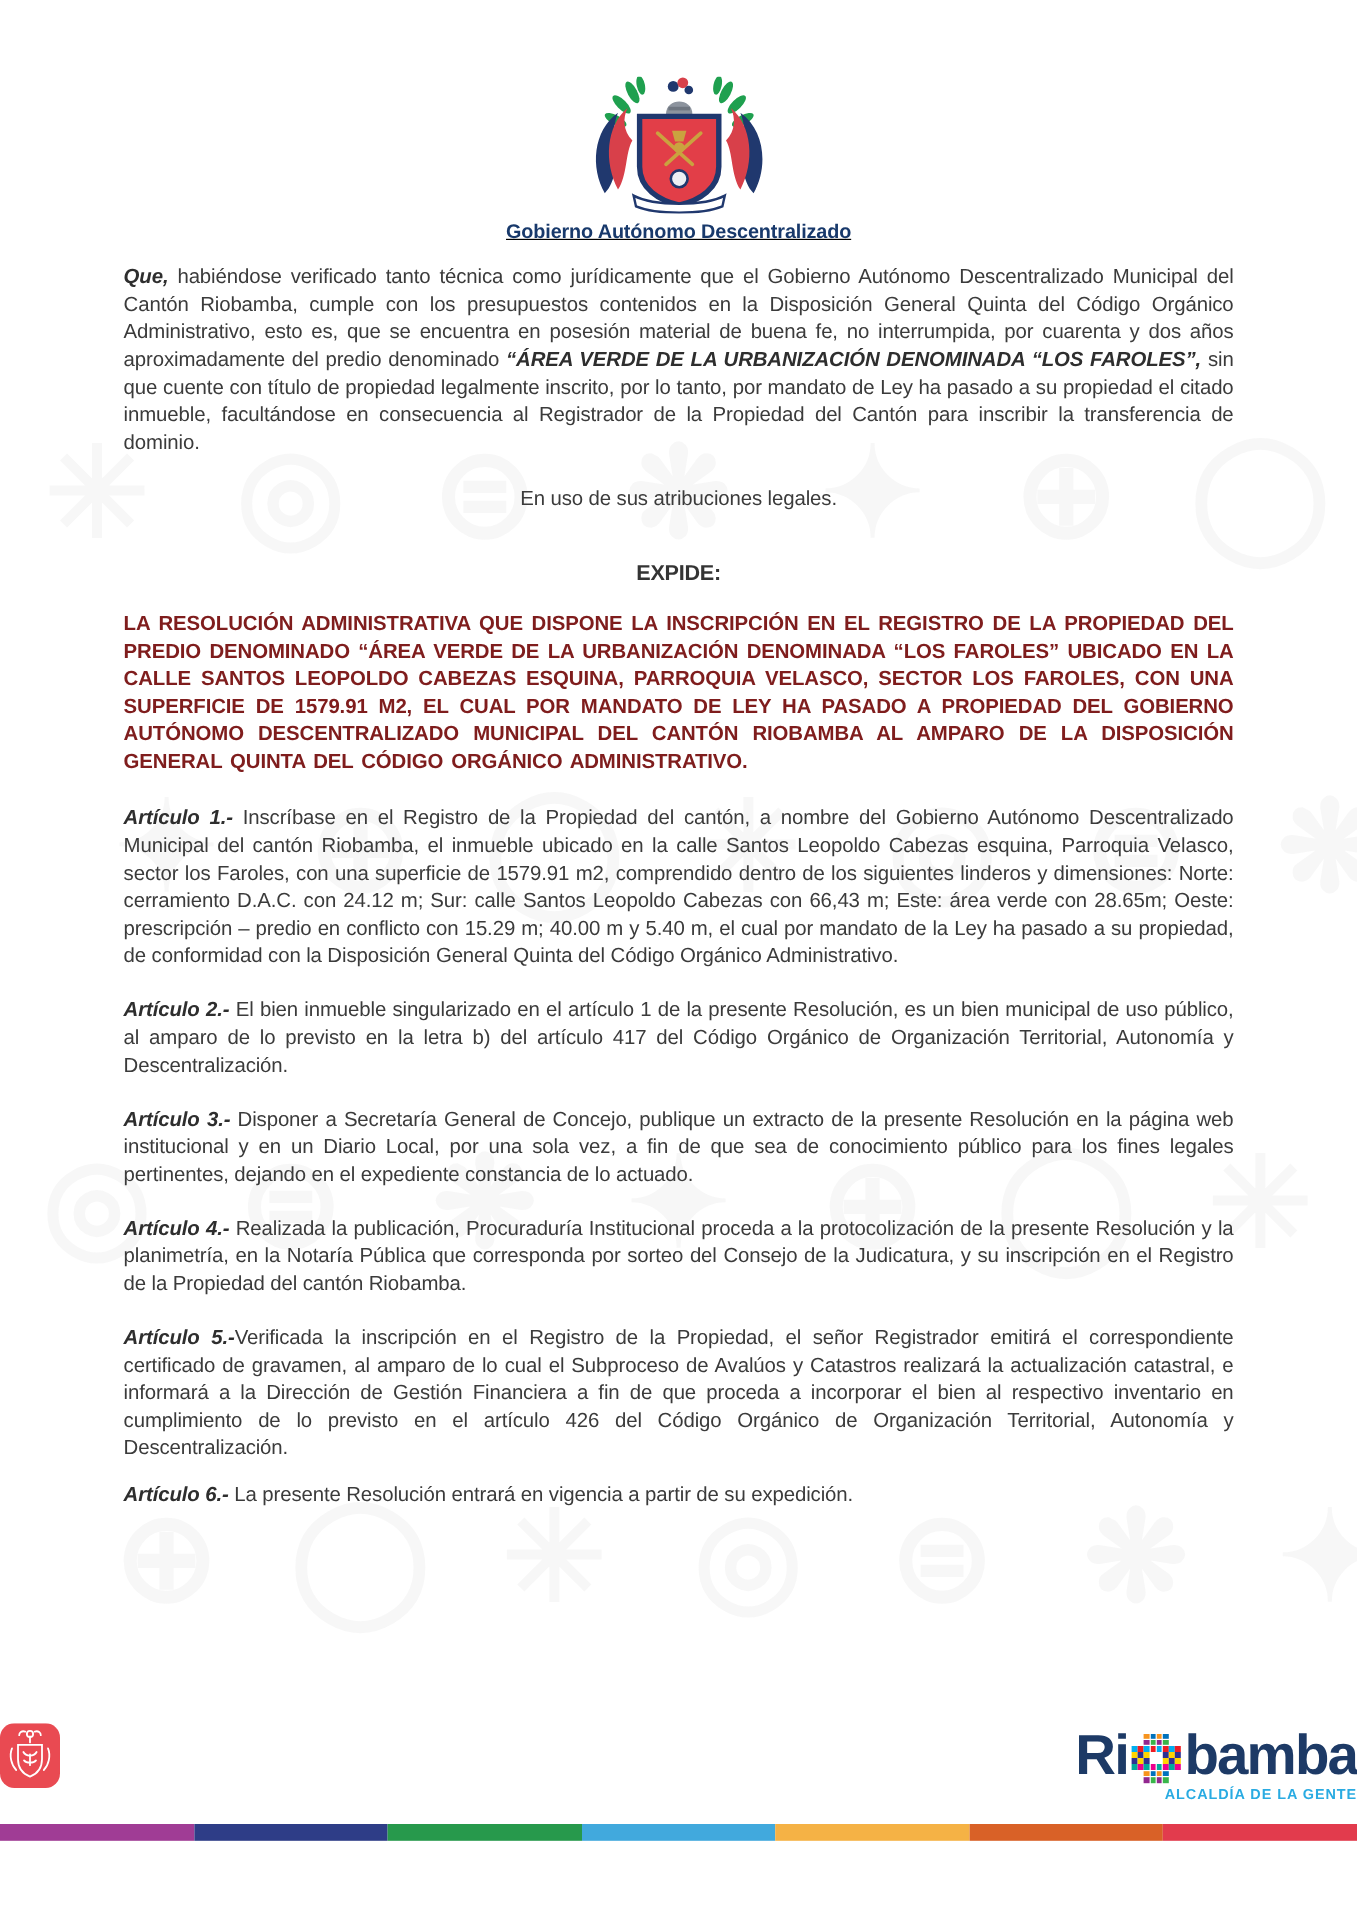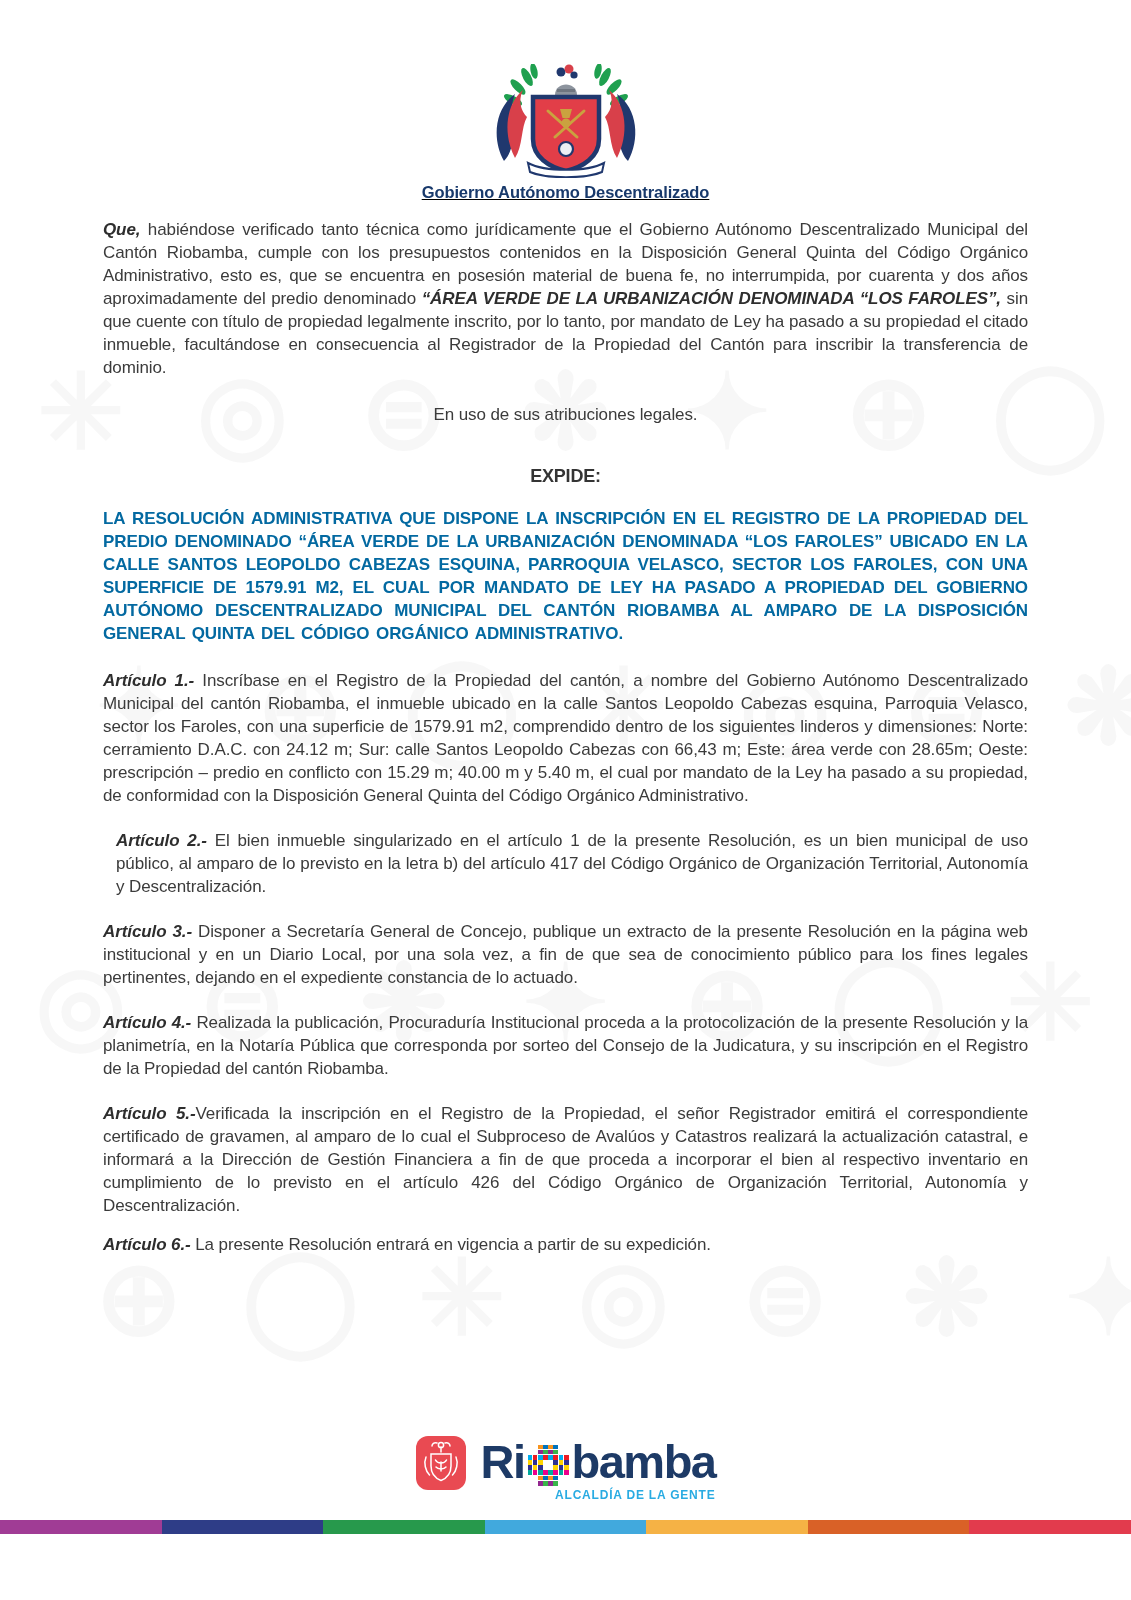--- a/index.html
+++ b/index.html
@@ -50,26 +50,26 @@
   .para{
     margin:16px 0 0 0;
     font-size:17px;line-height:23px;
     color:#3b3b3b;
     text-align:justify;
     letter-spacing:-0.1px;
   }
   .para b{color:#2e2e2e;font-style:italic;}
   .para.first{margin-top:15px;}
   .para.plain{text-align:center;}
-  .para.allbold{font-weight:700;color:#0369a1;word-spacing:2px;}
+  .para.allbold{font-weight:700;color:#7f1d1d;word-spacing:2px;}
 
   
   .footer-row{
     position:absolute;left:0;right:0;top:1436px;z-index:1;
-    display:flex;justify-content:center;align-items:flex-start;gap:15px;
+    display:flex;justify-content:space-between;align-items:flex-start;gap:15px;
   }
   .badge{flex:0 0 auto;}
   .wordmark-col{display:flex;flex-direction:column;}
   .wordmark{
     display:flex;align-items:center;
     font-size:47px;line-height:52px;font-weight:800;
     color:#1d3a66;letter-spacing:-1.5px;
   }
   .chakana{
     width:41px;height:41px;margin:6px 3px 0 3px;
@@ -173,21 +173,21 @@
     <p class="para first"><b>Que,</b><span> habiéndose verificado tanto técnica como jurídicamente que el Gobierno Autónomo Descentralizado Municipal del Cantón Riobamba, cumple con los presupuestos contenidos en la Disposición General Quinta del Código Orgánico Administrativo, esto es, que se encuentra en posesión material de buena fe, no interrumpida, por cuarenta y dos años aproximadamente del predio denominado </span><b>“ÁREA VERDE DE LA URBANIZACIÓN DENOMINADA “LOS FAROLES”,</b><span> sin que cuente con título de propiedad legalmente inscrito, por lo tanto, por mandato de Ley ha pasado a su propiedad el citado inmueble, facultándose en consecuencia al Registrador de la Propiedad del Cantón para inscribir la transferencia de dominio.</span></p>
 
     <p class="para plain" style="margin-top:24px;">En uso de sus atribuciones legales.</p>
 
     <h2 class="section-heading" style="margin-top:40px;">EXPIDE:</h2>
 
     <p class="para allbold" style="margin-top:20px;">LA RESOLUCIÓN ADMINISTRATIVA QUE DISPONE LA INSCRIPCIÓN EN EL REGISTRO DE LA PROPIEDAD DEL PREDIO DENOMINADO “ÁREA VERDE DE LA URBANIZACIÓN DENOMINADA “LOS FAROLES” UBICADO EN LA CALLE SANTOS LEOPOLDO CABEZAS ESQUINA, PARROQUIA VELASCO, SECTOR LOS FAROLES, CON UNA SUPERFICIE DE 1579.91 M2, EL CUAL POR MANDATO DE LEY HA PASADO A PROPIEDAD DEL GOBIERNO AUTÓNOMO DESCENTRALIZADO MUNICIPAL DEL CANTÓN RIOBAMBA AL AMPARO DE LA DISPOSICIÓN GENERAL QUINTA DEL CÓDIGO ORGÁNICO ADMINISTRATIVO.</p>
 
     <p class="para" style="margin-top:24px;"><b>Artículo 1.-</b><span> Inscríbase en el Registro de la Propiedad del cantón, a nombre del Gobierno Autónomo Descentralizado Municipal del cantón Riobamba, el inmueble ubicado en la calle Santos Leopoldo Cabezas esquina, Parroquia Velasco, sector los Faroles, con una superficie de 1579.91 m2, comprendido dentro de los siguientes linderos y dimensiones: Norte: cerramiento D.A.C. con 24.12 m; Sur: calle Santos Leopoldo Cabezas con 66,43 m; Este: área verde con 28.65m; Oeste: prescripción – predio en conflicto con 15.29 m; 40.00 m y 5.40 m, el cual por mandato de la Ley ha pasado a su propiedad, de conformidad con la Disposición General Quinta del Código Orgánico Administrativo.</span></p>
 
-    <p class="para" style="margin-top:22px;margin-left:13px;"><b>Artículo 2.-</b><span> El bien inmueble singularizado en el artículo 1 de la presente Resolución, es un bien municipal de uso público, al amparo de lo previsto en la letra b) del artículo 417 del Código Orgánico de Organización Territorial, Autonomía y Descentralización.</span></p>
+    <p class="para" style="margin-top:22px;"><b>Artículo 2.-</b><span> El bien inmueble singularizado en el artículo 1 de la presente Resolución, es un bien municipal de uso público, al amparo de lo previsto en la letra b) del artículo 417 del Código Orgánico de Organización Territorial, Autonomía y Descentralización.</span></p>
 
     <p class="para" style="margin-top:22px;"><b>Artículo 3.-</b><span> Disponer a Secretaría General de Concejo, publique un extracto de la presente Resolución en la página web institucional y en un Diario Local, por una sola vez, a fin de que sea de conocimiento público para los fines legales pertinentes, dejando en el expediente constancia de lo actuado.</span></p>
 
     <p class="para" style="margin-top:22px;"><b>Artículo 4.-</b><span> Realizada la publicación, Procuraduría Institucional proceda a la protocolización de la presente Resolución y la planimetría, en la Notaría Pública que corresponda por sorteo del Consejo de la Judicatura, y su inscripción en el Registro de la Propiedad del cantón Riobamba.</span></p>
 
     <p class="para" style="margin-top:22px;"><b>Artículo 5.-</b><span>Verificada la inscripción en el Registro de la Propiedad, el señor Registrador emitirá el correspondiente certificado de gravamen, al amparo de lo cual el Subproceso de Avalúos y Catastros realizará la actualización catastral, e informará a la Dirección de Gestión Financiera a fin de que proceda a incorporar el bien al respectivo inventario en cumplimiento de lo previsto en el artículo 426 del Código Orgánico de Organización Territorial, Autonomía y Descentralización.</span></p>
 
     <p class="para" style=""><b>Artículo 6.-</b><span> La presente Resolución entrará en vigencia a partir de su expedición.</span></p>
 
   </div>

